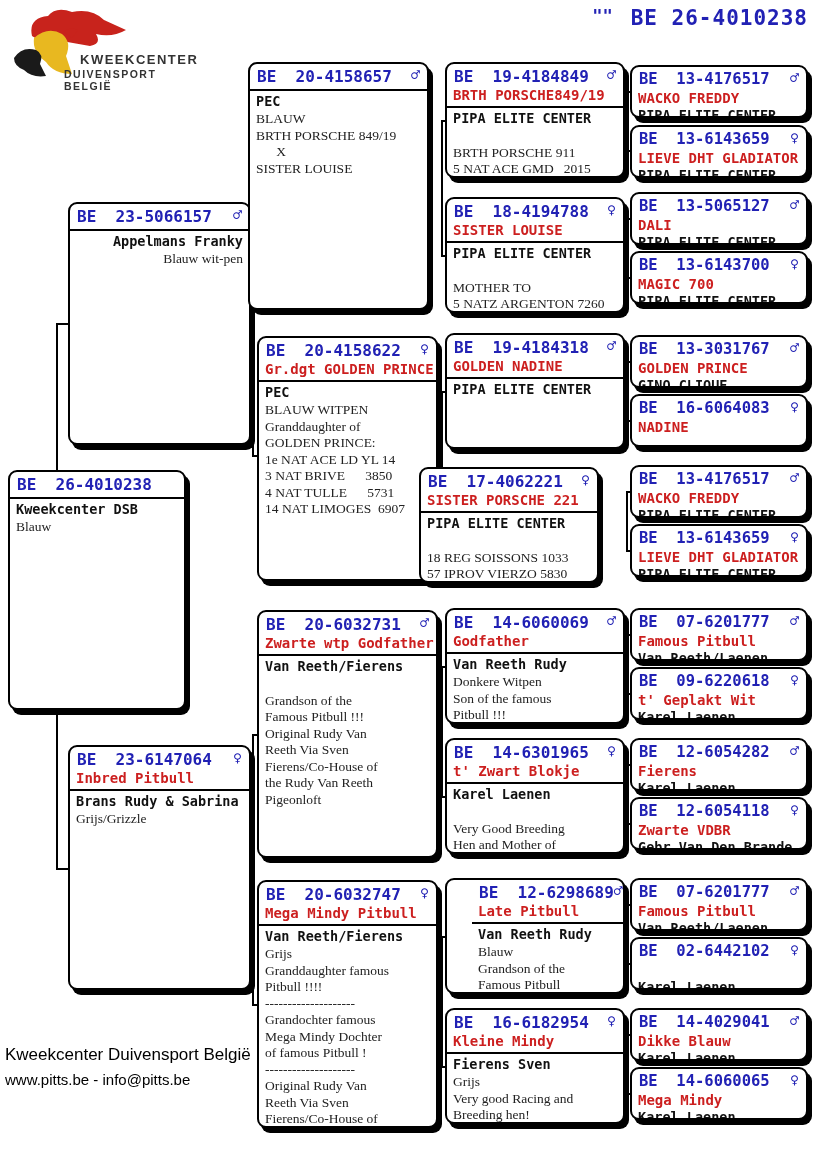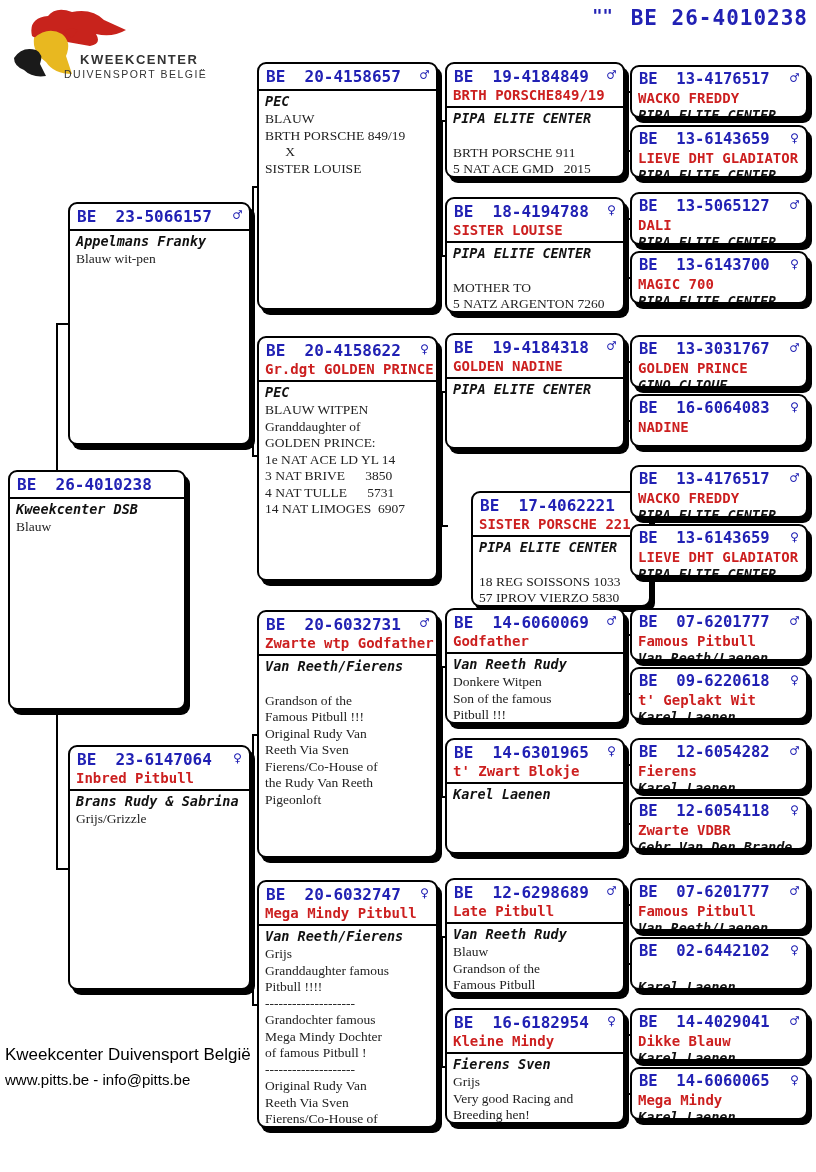--- a/index.html
+++ b/index.html
@@ -11,31 +11,31 @@
   
   .doc-header{position:absolute;top:6px;right:8px;display:flex;align-items:flex-start;gap:18px;color:var(--blue);}
   .doc-header .quotes{font-size:17px;font-weight:bold;line-height:20px;}
   .doc-header .title{font-size:21px;font-weight:bold;letter-spacing:1px;line-height:24px;}
   
   .logo{position:absolute;left:8px;top:8px;width:200px;height:80px;}
   .logo svg{position:absolute;left:0;top:0;}
   .logo .l1{position:absolute;left:72px;top:44px;font-family:"Liberation Sans",sans-serif;
     font-weight:bold;font-size:13px;letter-spacing:1.5px;color:#333;}
   .logo .l2{position:absolute;left:56px;top:60px;font-family:"Liberation Sans",sans-serif;
-    font-weight:normal;font-size:10.5px;letter-spacing:1.5px;color:#333;}
+    font-weight:bold;font-size:10.5px;letter-spacing:1.5px;color:#333;}
   
   .box{position:absolute;box-sizing:border-box;background:#fff;border:2px solid #000;
     border-radius:9px;box-shadow:4px 5px 0 0 #000;overflow:hidden;}
   .ring-row{display:flex;justify-content:space-between;align-items:flex-start;padding:3px 7px 0 7px;height:20px;}
   .ring{color:var(--blue);font-weight:bold;font-size:16px;white-space:pre;}
   .sex{color:var(--blue);font-weight:bold;font-size:15px;line-height:16px;}
   .red-name{color:var(--red);font-weight:bold;font-size:14px;line-height:17px;min-height:17px;
     padding:0 6px;white-space:pre;}
   .divider{border-top:2px solid #000;margin:2px 0 2px 0;}
-  .fancier{color:#111;font-weight:bold;font-style:italic;font-size:13.5px;line-height:17px;
+  .fancier{color:#111;font-weight:bold;font-size:13.5px;line-height:17px;
     padding:0 6px;white-space:pre;}
   .details{color:#222;font-size:13.5px;line-height:16.5px;padding:1px 6px 0 6px;white-space:pre;font-family:Liberation Serif, serif;}
   .box.small .ring{font-size:15.5px;}
   
   .vline{position:absolute;width:2px;background:#000;}
   .hstub{position:absolute;height:2px;background:#000;}
   
   .doc-footer{position:absolute;left:5px;top:1042px;font-family:"Liberation Sans",sans-serif;color:#000;}
   .doc-footer .f1{font-size:17px;line-height:26px;}
   .doc-footer .f2{font-size:15px;line-height:24px;}
@@ -100,21 +100,21 @@
     <div class="hstub" style="left: 626px; top: 693px; width: 7px;"></div>
     <div class="vline" style="left: 626px; top: 764px; height: 61px;"></div>
     <div class="hstub" style="left: 626px; top: 764px; width: 7px;"></div>
     <div class="hstub" style="left: 626px; top: 823px; width: 7px;"></div>
     <div class="vline" style="left: 626px; top: 904px; height: 61px;"></div>
     <div class="hstub" style="left: 626px; top: 904px; width: 7px;"></div>
     <div class="hstub" style="left: 626px; top: 963px; width: 7px;"></div>
     <div class="vline" style="left: 626px; top: 1034px; height: 61px;"></div>
     <div class="hstub" style="left: 626px; top: 1034px; width: 7px;"></div>
     <div class="hstub" style="left: 626px; top: 1093px; width: 7px;"></div>
-    <div class="box" style="left: 68px; top: 202px; width: 183px; height: 243px;">
+    <div class="box" style="left: 68px; top: 202px; width: 183px; height: 243px; text-align: right;">
       <div class="ring-row">
         <span class="ring">BE  23-5066157</span>
         <span class="sex">♂</span>
       </div>
       <div class="divider"></div>
       <div class="fancier">Appelmans Franky</div>
       <div class="details">Blauw wit-pen</div>
     </div>
     <div class="box" style="left: 8px; top: 470px; width: 178px; height: 240px;">
       <div class="ring-row">
@@ -127,21 +127,21 @@
     <div class="box" style="left: 68px; top: 745px; width: 183px; height: 245px;">
       <div class="ring-row">
         <span class="ring">BE  23-6147064</span>
         <span class="sex">♀</span>
       </div>
       <div class="red-name">Inbred Pitbull</div>
       <div class="divider"></div>
       <div class="fancier">Brans Rudy &amp; Sabrina</div>
       <div class="details">Grijs/Grizzle</div>
     </div>
-    <div class="box" style="left: 257px; top: 62px; width: 181px; height: 248px;">
+    <div class="box" style="left: 248px; top: 62px; width: 181px; height: 248px;">
       <div class="ring-row">
         <span class="ring">BE  20-4158657</span>
         <span class="sex">♂</span>
       </div>
       <div class="divider"></div>
       <div class="fancier">PEC</div>
       <div class="details">BLAUW
 BRTH PORSCHE 849/19
       X
 SISTER LOUISE</div>
@@ -225,21 +225,21 @@
     </div>
     <div class="box" style="left: 445px; top: 333px; width: 180px; height: 116px;">
       <div class="ring-row">
         <span class="ring">BE  19-4184318</span>
         <span class="sex">♂</span>
       </div>
       <div class="red-name">GOLDEN NADINE</div>
       <div class="divider"></div>
       <div class="fancier">PIPA ELITE CENTER</div>
     </div>
-    <div class="box" style="left: 471px; top: 467px; width: 180px; height: 116px; margin-top: 24px;">
+    <div class="box" style="left: 419px; top: 467px; width: 180px; height: 116px;">
       <div class="ring-row">
         <span class="ring">BE  17-4062221</span>
         <span class="sex">♀</span>
       </div>
       <div class="red-name">SISTER PORSCHE 221</div>
       <div class="divider"></div>
       <div class="fancier">PIPA ELITE CENTER</div>
       <div class="details">
 18 REG SOISSONS 1033
 57 IPROV VIERZO 5830</div>
@@ -257,22 +257,25 @@
 Pitbull !!!</div>
     </div>
     <div class="box" style="left: 445px; top: 738px; width: 180px; height: 116px;">
       <div class="ring-row">
         <span class="ring">BE  14-6301965</span>
         <span class="sex">♀</span>
       </div>
       <div class="red-name">t' Zwart Blokje</div>
       <div class="divider"></div>
       <div class="fancier">Karel Laenen</div>
-    </div>
-    <div class="box" style="left: 445px; top: 878px; width: 180px; height: 116px;">
+      <div class="details">
+Very Good Breeding
+Hen and Mother of</div>
+    </div>
+    <div class="box" style="left: 445px; top: 878px; width: 180px; height: 116px; padding-left: 25px;">
       <div class="ring-row">
         <span class="ring">BE  12-6298689</span>
         <span class="sex">♂</span>
       </div>
       <div class="red-name">Late Pitbull</div>
       <div class="divider"></div>
       <div class="fancier">Van Reeth Rudy</div>
       <div class="details">Blauw
 Grandson of the
 Famous Pitbull</div>

